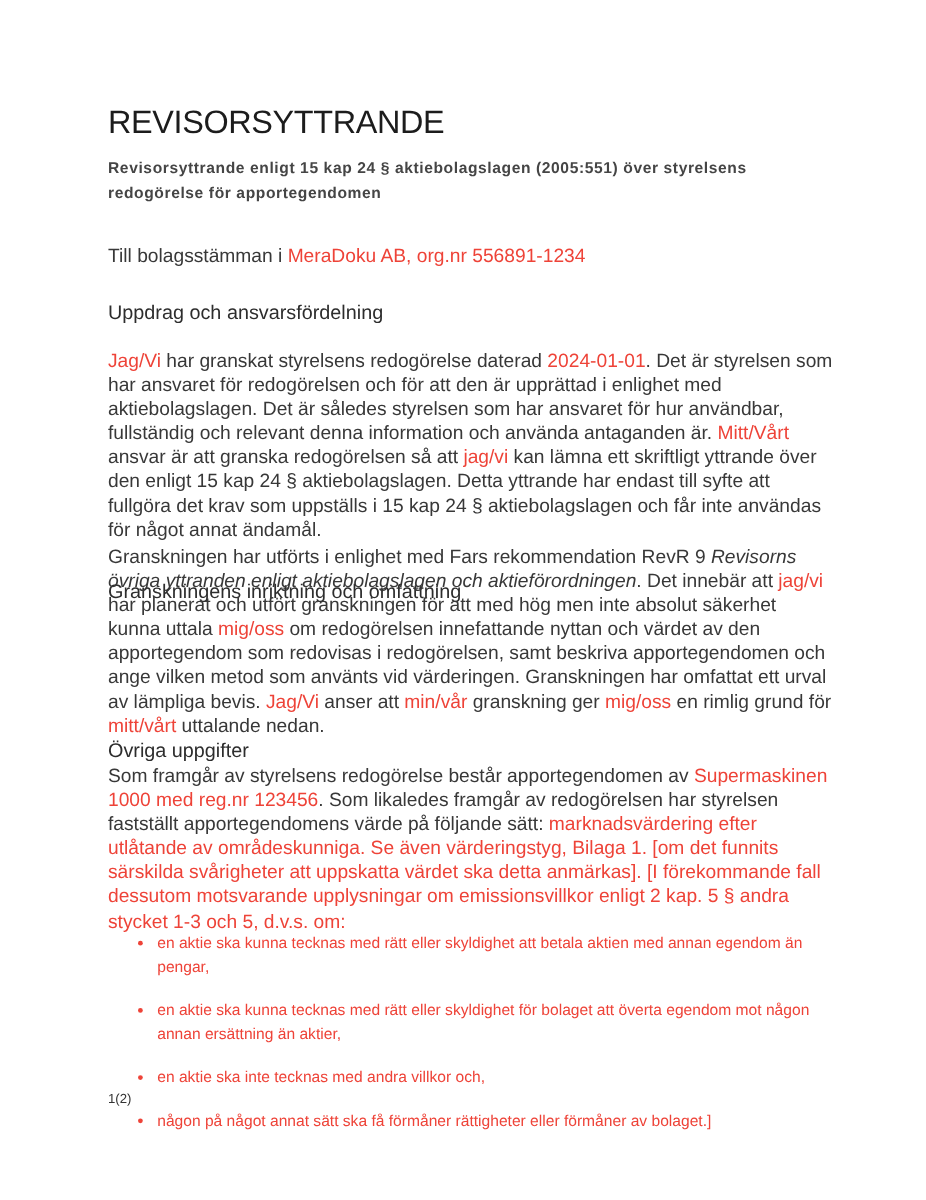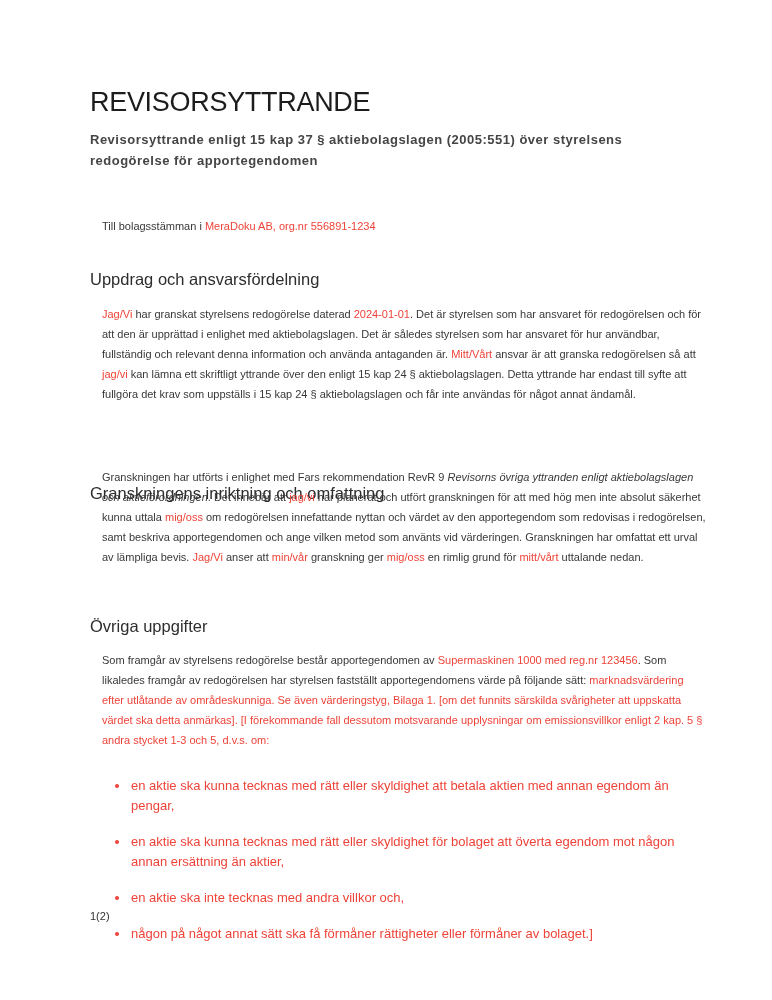--- a/index.html
+++ b/index.html
@@ -16,28 +16,28 @@
     top:86px;
     font-size:27px;font-weight:400;letter-spacing:-0.3px;
     color:#1c1c1c;line-height:32px;margin:0;
   }
   .doc-subtitle{
     top:129px;
     font-size:13px;font-weight:700;letter-spacing:0.5px;
     color:#454545;line-height:21px;margin:0;width:590px;
   }
   .body-text{
-    font-size:11px;line-height:20.1px;color:#383838;margin:12px;
+    font-size:16px;line-height:20.1px;color:#383838;margin:0;
   }
   .salutation{top:204px;}
   .heading{
     font-size:16.5px;font-weight:400;color:#2d2d2d;
     line-height:24px;margin:0;
   }
-  .h1{top:249px;margin-top:18px;}
+  .h1{top:249px;}
   .p1{top:292px;}
   .h2{top:433px;margin-top:48px;}
   .p2{top:455px;}
   .h3{top:614px;}
   .p3{top:638px;}
   .bullets{
     top:760px;
     margin:0;padding:0 0 0 24px;
     list-style:disc;
   }
@@ -57,21 +57,21 @@
     font-size:9px;line-height:12px;color:#3f3f3f;
   }
 </style>
 </head>
 <body>
 
 <div class="page">
 
   <h1 class="abs doc-title">REVISORSYTTRANDE</h1>
 
-  <p class="abs doc-subtitle">Revisorsyttrande enligt 15 kap 37 § aktiebolagslagen (2005:551) över styrelsens redogörelse för apportegendomen</p>
+  <p class="abs doc-subtitle">Revisorsyttrande enligt 15 kap 24 § aktiebolagslagen (2005:551) över styrelsens redogörelse för apportegendomen</p>
 
   <p class="abs body-text salutation"><span>Till bolagsstämman i </span><span class="red">MeraDoku AB, org.nr 556891-1234</span></p>
 
   <h2 class="abs heading h1">Uppdrag och ansvarsfördelning</h2>
   <p class="abs body-text p1"><span class="red">Jag/Vi</span><span> har granskat styrelsens redogörelse daterad </span><span class="red">2024-01-01</span><span>. Det är styrelsen som har ansvaret för redogörelsen och för att den är upprättad i enlighet med aktiebolagslagen. Det är således styrelsen som har ansvaret för hur användbar, fullständig och relevant denna information och använda antaganden är. </span><span class="red">Mitt/Vårt</span><span> ansvar är att granska redogörelsen så att </span><span class="red">jag/vi</span><span> kan lämna ett skriftligt yttrande över den enligt 15 kap 24 § aktiebolagslagen. Detta yttrande har endast till syfte att fullgöra det krav som uppställs i 15 kap 24 § aktiebolagslagen och får inte användas för något annat ändamål.</span></p>
 
   <h2 class="abs heading h2">Granskningens inriktning och omfattning</h2>
   <p class="abs body-text p2"><span>Granskningen har utförts i enlighet med Fars rekommendation RevR 9 </span><span class="i">Revisorns övriga yttranden enligt aktiebolagslagen och aktieförordningen</span><span>. Det innebär att </span><span class="red">jag/vi</span><span> har planerat och utfört granskningen för att med hög men inte absolut säkerhet kunna uttala </span><span class="red">mig/oss</span><span> om redogörelsen innefattande nyttan och värdet av den apportegendom som redovisas i redogörelsen, samt beskriva apportegendomen och ange vilken metod som använts vid värderingen. Granskningen har omfattat ett urval av lämpliga bevis. </span><span class="red">Jag/Vi</span><span> anser att </span><span class="red">min/vår</span><span> granskning ger </span><span class="red">mig/oss</span><span> en rimlig grund för </span><span class="red">mitt/vårt</span><span> uttalande nedan.</span></p>
 
   <h2 class="abs heading h3">Övriga uppgifter</h2>

